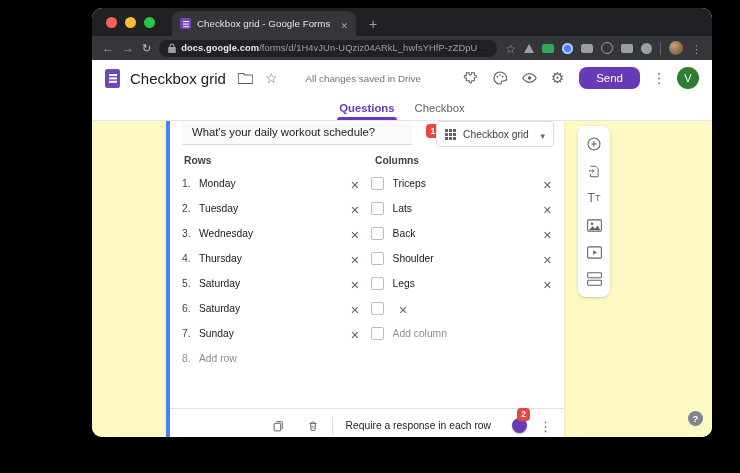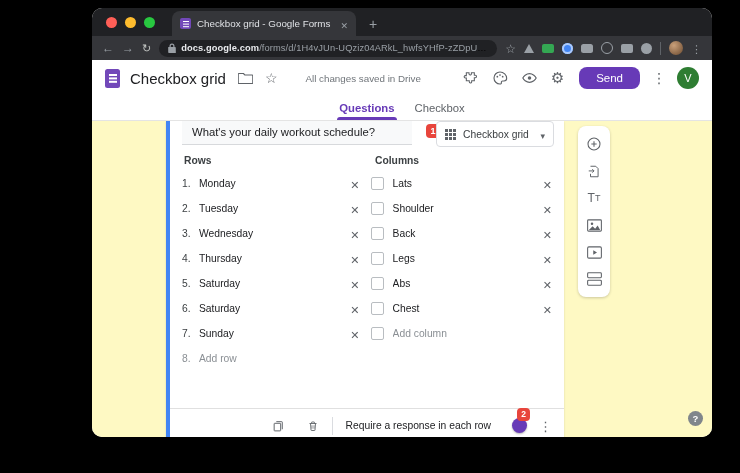--- a/index.html
+++ b/index.html
@@ -292,56 +292,55 @@
   </div>
 
   <div class="item ph">
     <span class="num">8.</span>
     <span class="lbl">Add row</span>
     <span class="x"></span>
   </div>
 </div>
         <div class="cols-list">
 
+  <div class="item">
+    <span class="cb"></span>
+    <span class="lbl">Triceps</span>
+    <span class="x"></span>
+  </div>
 
   <div class="item">
     <span class="cb"></span>
     <span class="lbl">Lats</span>
     <span class="x"></span>
   </div>
 
   <div class="item">
     <span class="cb"></span>
+    <span class="lbl">Back</span>
+    <span class="x"></span>
+  </div>
+
+  <div class="item">
+    <span class="cb"></span>
     <span class="lbl">Shoulder</span>
     <span class="x"></span>
   </div>
 
   <div class="item">
     <span class="cb"></span>
-    <span class="lbl">Back</span>
-    <span class="x"></span>
-  </div>
-
-  <div class="item">
-    <span class="cb"></span>
     <span class="lbl">Legs</span>
     <span class="x"></span>
   </div>
 
   <div class="item">
     <span class="cb"></span>
-    <span class="lbl">Abs</span>
-    <span class="x"></span>
-  </div>
-
-  <div class="item">
-    <span class="cb"></span>
-    <span class="lbl">Chest</span>
-    <span class="x"></span>
-  </div>
+    <span class="x"></span>
+  </div>
+
 
   <div class="item ph">
     <span class="cb"></span>
     <span class="lbl">Add column</span>
     <span class="x"></span>
   </div>
 </div>
       </div>
 
       <div class="card-footer">

